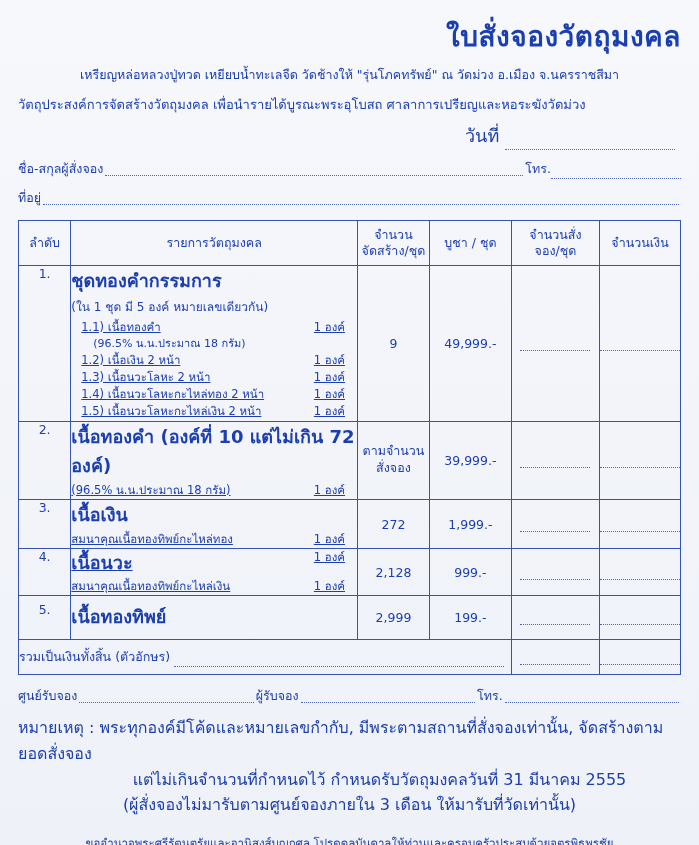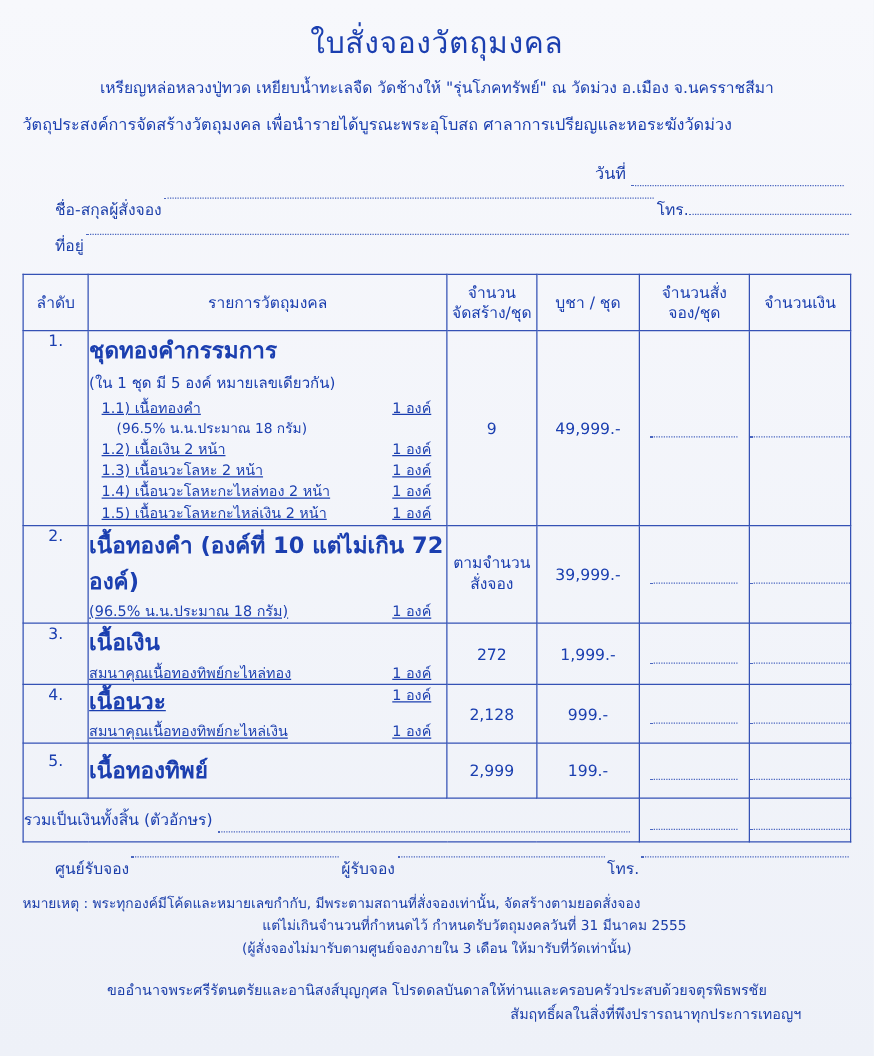--- a/index.html
+++ b/index.html
@@ -11,43 +11,43 @@
     overflow:hidden;
   }
   .page{
     position:relative;
     width:699px;height:845px;
     box-sizing:border-box;
     padding:10px 18px 6px 18px;
     background:linear-gradient(#f7f8fc,#eef1f8);
   }
   .title{
-    text-align:center;
-    font-size:24px;
-    font-weight:normal;
+    text-align:right;
+    font-size:28px;
+    font-weight:bold;
     color:#1b3fb0;
     letter-spacing:.5px;
     margin-top:4px;
   }
   .subtitle{
     text-align:center;
     font-size:12.5px;
     margin-top:7px;
     color:#1b3fb0;
   }
   .purpose{
     font-size:13px;
     margin-top:9px;
     color:#1b3fb0;
     white-space:nowrap;
   }
   .dateline{
     text-align:right;
-    font-size:13px;
-    margin-top:18px;
+    font-size:18px;
+    margin-top:6px;
     padding-right:6px;
   }
   .dots{
     display:inline-block;
     border-bottom:1px dotted #4a66c0;
     height:13px;
     vertical-align:bottom;
   }
   .fieldrow{
     font-size:12.5px;
@@ -95,33 +95,33 @@
   .sumrow td{height:34px;vertical-align:middle;}
   .sumcell{padding-left:58px;font-size:12.5px;}
   .sumcell .dots{width:330px;}
   .footrow{
     font-size:12.5px;
     margin-top:11px;
     white-space:nowrap;
   }
   .remark{
     margin-top:9px;
-    font-size:11px;
+    font-size:16px;
     line-height:1.6;
   }
   .remark .ctr{text-align:center;display:block;}
   .blessing{
     margin-top:16px;
     font-size:11.5px;
     text-align:center;
     line-height:1.6;
   }
   .blessing .b2{display:block;text-align:right;padding-right:40px;}
   .dot-fill{flex:1;border-bottom:1px dotted #4a66c0;margin:0 2px 3px 2px;}
-  .inline{display:flex;align-items:flex-start;margin-left:26px;}
+  .inline{display:flex;align-items:flex-end;}
 </style>
 </head>
 <body>
 
 <div class="page">
 
   <div class="title">ใบสั่งจองวัตถุมงคล</div>
   <div class="subtitle">เหรียญหล่อหลวงปู่ทวด เหยียบน้ำทะเลจืด วัดช้างให้ "รุ่นโภคทรัพย์" ณ วัดม่วง อ.เมือง จ.นครราชสีมา</div>
   <div class="purpose">วัตถุประสงค์การจัดสร้างวัตถุมงคล  เพื่อนำรายได้บูรณะพระอุโบสถ  ศาลาการเปรียญและหอระฆังวัดม่วง</div>
 

